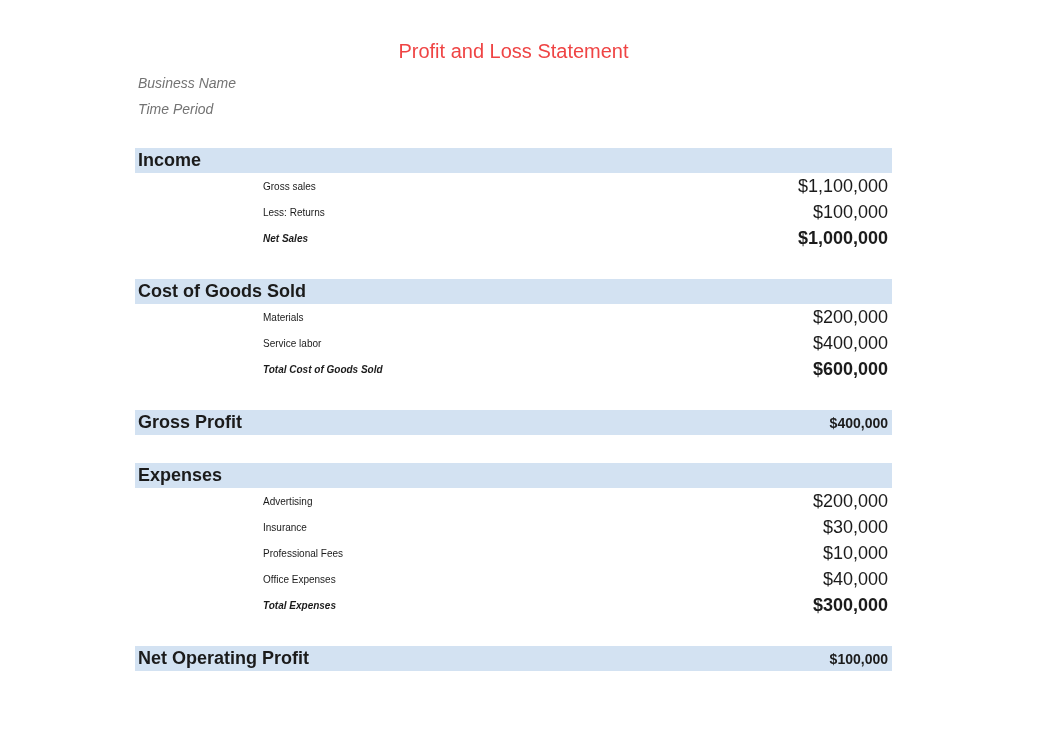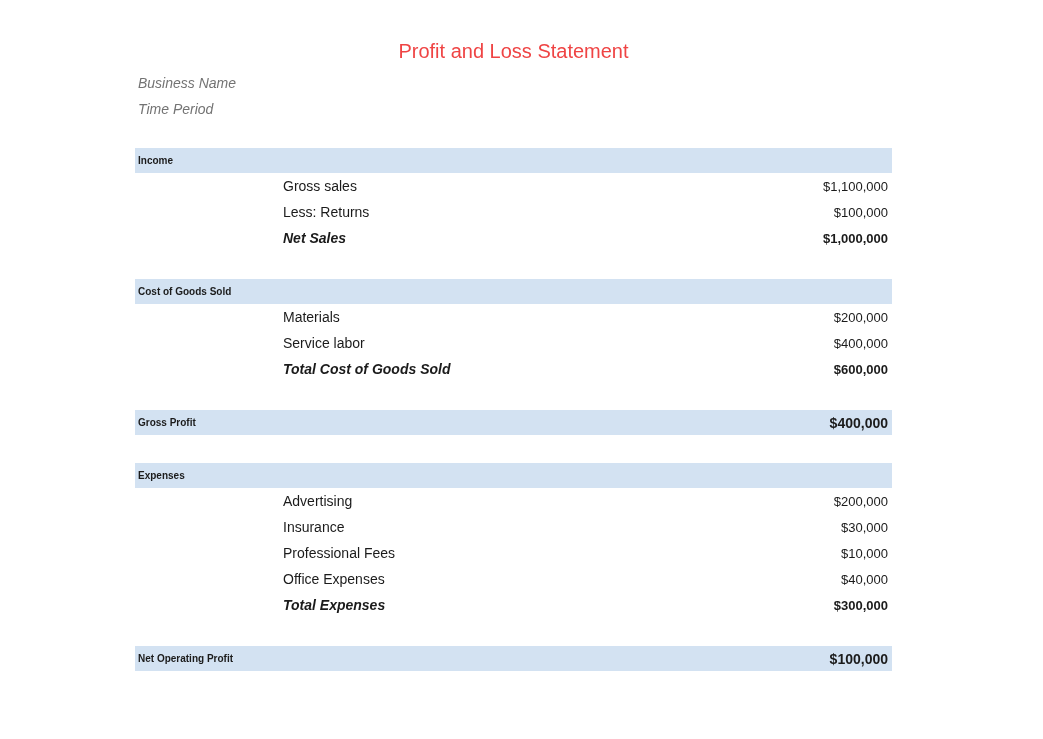--- a/index.html
+++ b/index.html
@@ -51,43 +51,42 @@
   .section-bar {
     background: var(--bar, #d3e2f2);
     height: 25px;
     display: flex;
     align-items: center;
     justify-content: space-between;
     padding: 0 4px 0 3px;
     box-sizing: border-box;
   }
   .section-title {
-    font-size: 10px;
+    font-size: 18px;
     font-weight: 700;
     text-align: right;
   }
   .section-value {
     font-size: 14px;
     font-weight: 700;
   }
   .row {
     height: 26px;
     display: flex;
     align-items: center;
     justify-content: space-between;
     padding: 0 4px 0 128px;
     box-sizing: border-box;
   }
   .row-label {
-    font-size: 14px;
+    font-size: 10px;
     font-weight: 400;
-    margin-left: 20px;
   }
   .row-value {
-    font-size: 13px;
+    font-size: 18px;
     font-weight: 400;
   }
   .row.total .row-label {
     font-weight: 700;
     font-style: italic;
   }
   .row.total .row-value {
     font-weight: 700;
   }
 </style>

